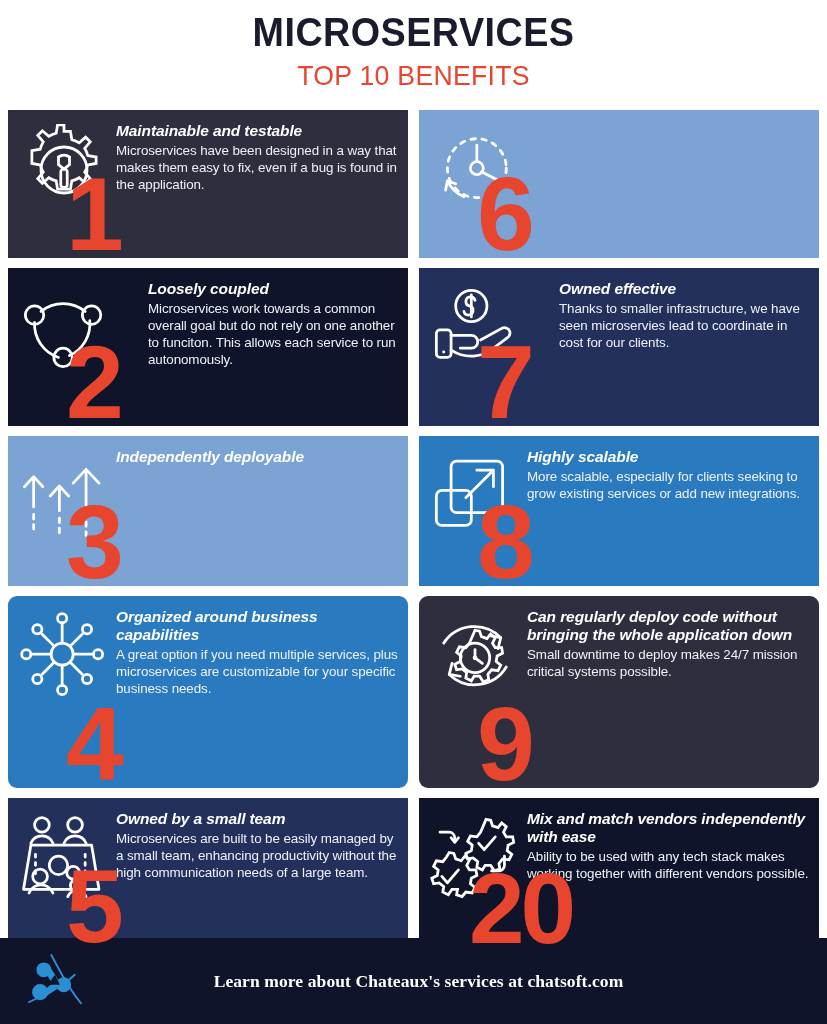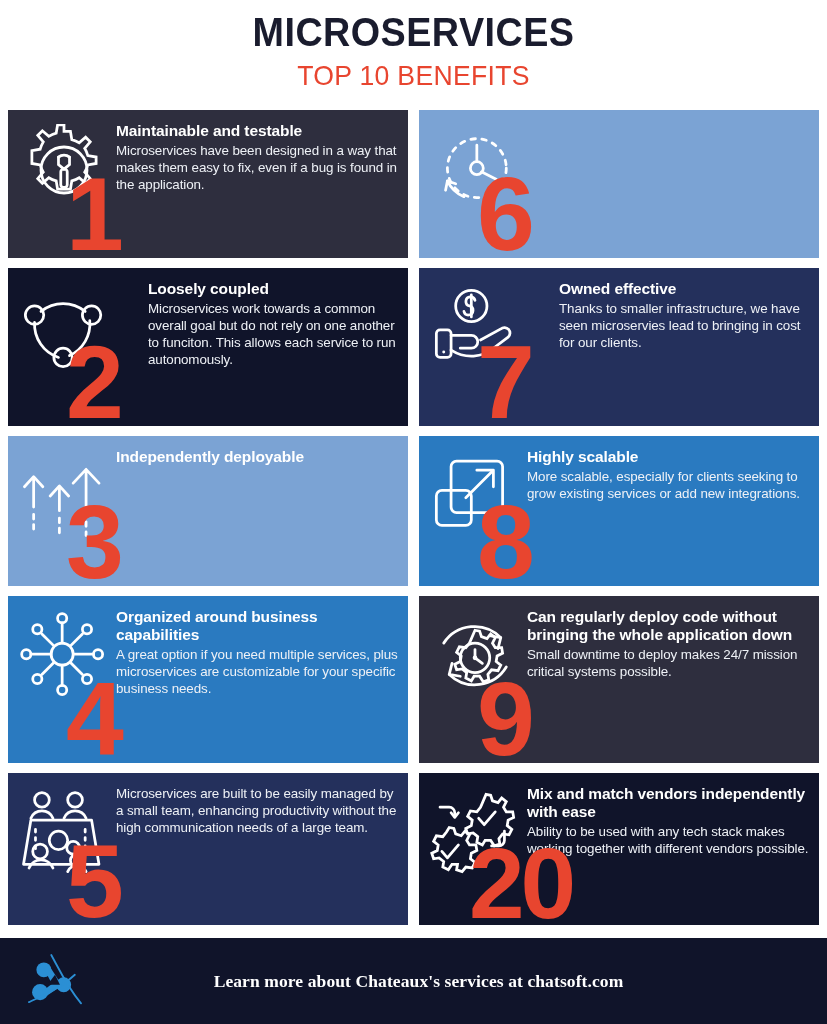--- a/index.html
+++ b/index.html
@@ -61,20 +61,21 @@
   }
   .card-icon svg { display: block; width: 92px; height: 92px; }
   .card-body { position: relative; z-index: 2; flex: 1 1 auto; padding-top: 4px; }
   .card-title {
     font-size: 15.5px;
     font-weight: bold;
     color: #ffffff;
     line-height: 1.16;
     margin-bottom: 2px;
     letter-spacing: -0.1px;
+    font-style: italic;
   }
   .card-desc {
     font-size: 13.4px;
     color: #eef1f6;
     line-height: 1.28;
     letter-spacing: -0.1px;
   }
   .card-number {
     position: absolute;
     left: 58px;
@@ -87,21 +88,21 @@
     z-index: 3;
     pointer-events: none;
     letter-spacing: -4px;
   }
   .card-number.ten { left: 50px; font-size: 100px; }
 
   
   .r1 { height: 148px; }
   .r2 { height: 158px; gap: 32px; }
   .r3 { height: 150px; }
-  .r4 { height: 167px; }
+  .r4 { height: 192px; border-radius: 9px; }
   .r5 { height: 152px; }
 
   
   .footer {
     position: absolute;
     left: 0; bottom: 0;
     width: 827px; height: 86px;
     background: #10142a;
     display: flex;
     align-items: center;
@@ -186,21 +187,21 @@
           <path d="M50 20 a5 5 0 1 0 -6 6 a5 5 0 1 1 -6 6" stroke-linecap="round"></path>
           <path d="M46 14 v24" stroke-linecap="round"></path>
           <rect x="8" y="52" width="16" height="30" rx="4"></rect>
           <circle cx="16" cy="76" r="1.6" fill="#fff" stroke="none"></circle>
           <path d="M24 58 h22 a7 7 0 0 1 0 14 h-12" stroke-linecap="round"></path>
           <path d="M24 74 c16 10 34 8 46 -2 l16 -12 a6 6 0 0 0 -8 -9 l-22 12" stroke-linecap="round"></path>
         </svg>
       </div>
       <div class="card-body">
         <div class="card-title">Owned effective</div>
-        <div class="card-desc">Thanks to smaller infrastructure, we have seen microservies lead to bringing in cost for our clients.</div>
+        <div class="card-desc">Thanks to smaller infrastructure, we have seen microservies lead to coordinate in cost for our clients.</div>
       </div>
       <div class="card-number">7</div>
     </div>
 
     <div class="card r3" style="background:#7ba3d4">
       <div class="card-icon">
         <svg viewBox="0 0 100 100" fill="none" stroke="#fff" stroke-width="3">
           <path d="M17 62 v-32 M7 40 l10 -11 10 11" stroke-linecap="round" stroke-linejoin="round"></path>
           <path d="M17 70 v5 M17 81 v5" stroke-linecap="round"></path>
           <path d="M45 66 v-26 M35 50 l10 -11 10 11" stroke-linecap="round" stroke-linejoin="round"></path>
@@ -285,20 +286,21 @@
           <path d="M19 46 v3 M19 55 v3 M19 64 v3 M73 46 v3 M73 55 v3 M73 64 v3" stroke-linecap="round"></path>
           <circle cx="44" cy="58" r="10"></circle>
           <circle cx="60" cy="66" r="7"></circle>
           <circle cx="24" cy="70" r="8"></circle>
           <path d="M12 88 a14 14 0 0 1 26 0" stroke-linecap="round"></path>
           <circle cx="64" cy="80" r="7"></circle>
           <path d="M54 92 a11 11 0 0 1 20 0" stroke-linecap="round"></path>
         </svg>
       </div>
       <div class="card-body">
+        <div class="card-title">Owned by a small team</div>
         <div class="card-desc">Microservices are built to be easily managed by a small team, enhancing productivity without the high communication needs of a large team.</div>
       </div>
       <div class="card-number">5</div>
     </div>
 
     <div class="card r5" style="background:#10142a">
       <div class="card-icon">
         <svg viewBox="0 0 100 100" fill="none" stroke="#fff" stroke-width="3">
           <path d="M62 8 l5 1 2 6 6 2 4-5 5 4 -3 6 3 5 7 0 1 6 -6 3 -1 6 5 4 -3 6 -7-1 -4 5 1 6 -6 2 -4-6 -6 0 -3 5 -6-3 1-6 -5-4 -6 1 -2-6 6-3 1-6 -5-4 3-6 7 1 4-5z"></path>
           <path d="M54 34 l6 7 12 -14" stroke-linecap="round" stroke-linejoin="round"></path>

